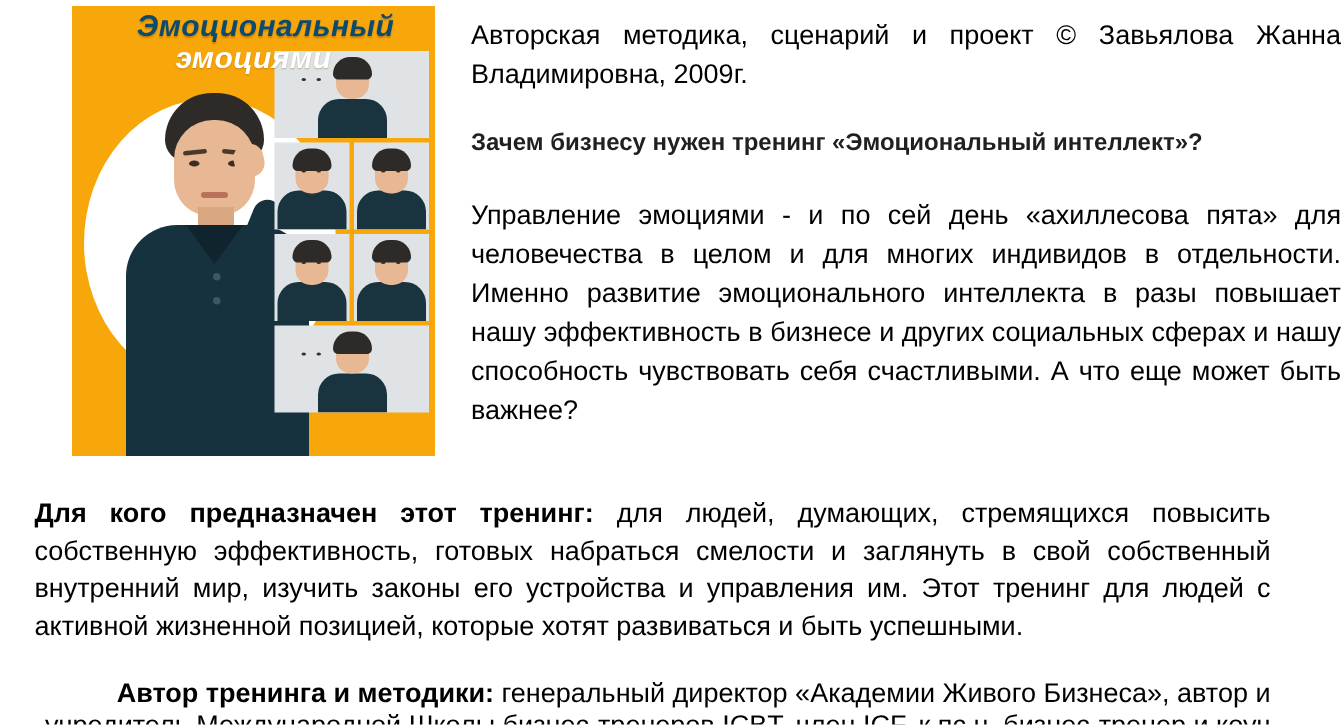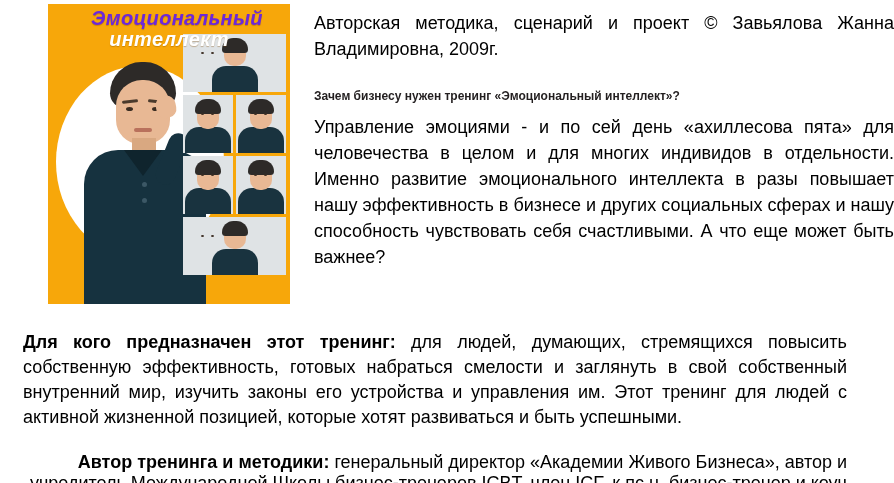--- a/index.html
+++ b/index.html
@@ -44,21 +44,21 @@
     width: 100%;
     text-align: center;
     z-index: 4;
   }
   .poster .title-line1 {
     display: block;
     font-family: "Liberation Sans", sans-serif;
     font-weight: bold;
     font-style: italic;
     font-size: 20px;
-    color: #6d28d9;
+    color: #0c4a6e;
     letter-spacing: 0.3px;
     line-height: 20px;
     text-shadow: 0 1px 1px rgba(120,70,0,.35);
     margin-left: 16px;
   }
   .poster .title-line2 {
     display: block;
     font-family: "Liberation Sans", sans-serif;
     font-weight: bold;
     font-style: italic;
@@ -255,23 +255,23 @@
     line-height: 26px;
     text-align: justify;
     color: #000000;
   }
   p.lead {
     margin-top: 4px;
     margin-bottom: 22px;
   }
   .q-head {
     font-weight: bold;
-    font-size: 12px;
+    font-size: 16px;
     line-height: 24px;
-    margin-bottom: 6px;
+    margin-bottom: 22px;
     color: #231f20;
   }
 
   
   .lower {
     position: absolute;
     left: 23px;
     top: 330px;
     width: 824px;
   }
@@ -289,21 +289,21 @@
 </head>
 <body>
 
 <div class="page">
 
   <div class="top-area">
 
     <div class="poster">
       <div class="title-block">
         <span class="title-line1">Эмоциональный</span>
-        <span class="title-line2">интеллект</span>
+        <span class="title-line2">эмоциями</span>
       </div>
 
       <div class="circle"></div>
 
       <div class="portrait">
         <div class="hair"></div>
         <div class="face"></div>
         <div class="brow-l"></div>
         <div class="brow-r"></div>
         <div class="eye-l"></div>

